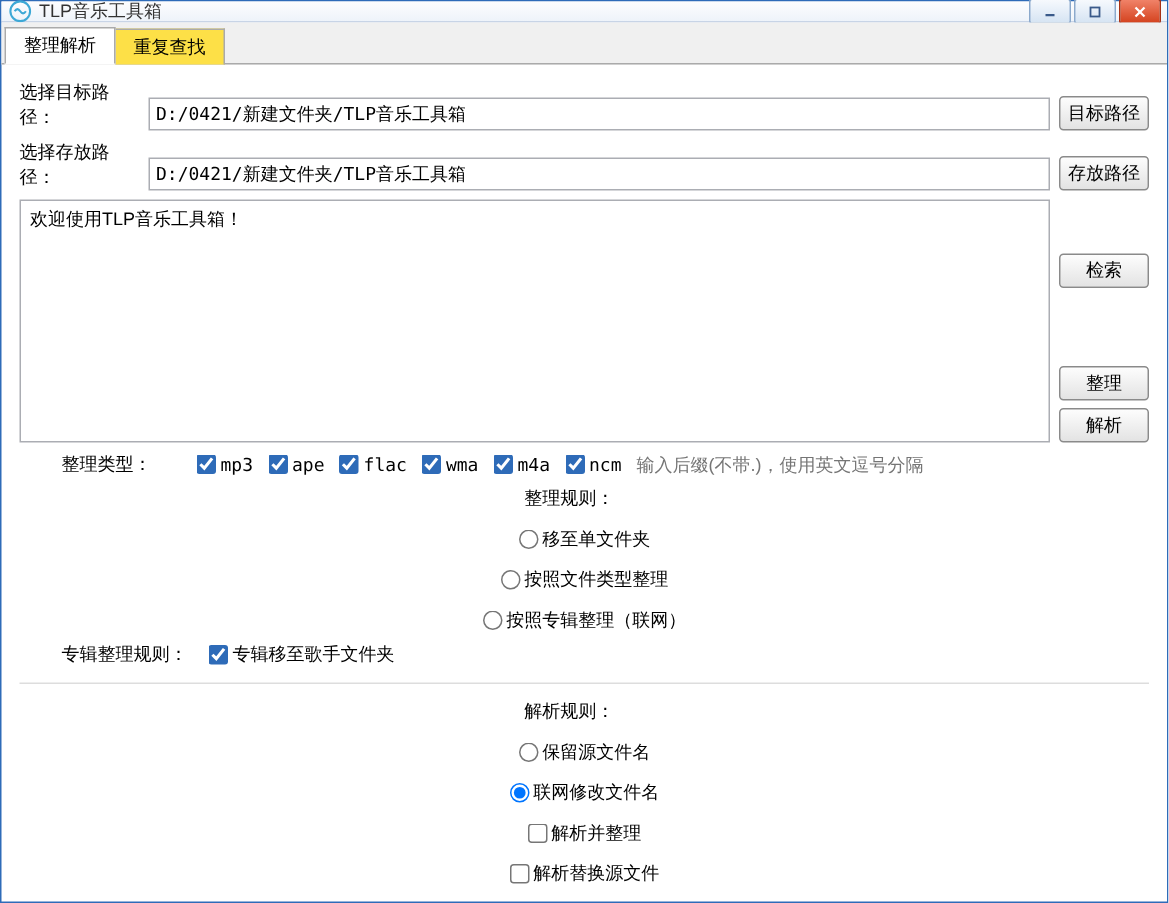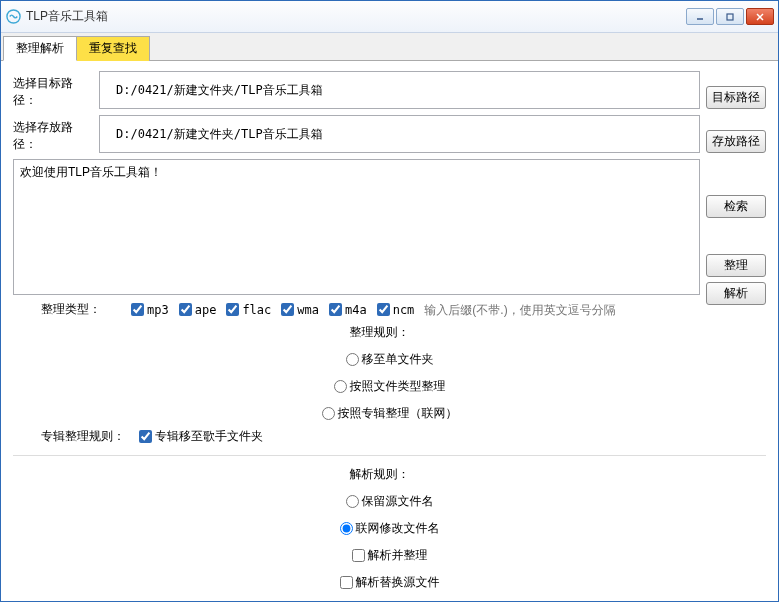--- a/index.html
+++ b/index.html
@@ -1,32 +1,32 @@
 <!DOCTYPE html>
 <html><head>
 <meta charset="utf-8">
 <style>
 * { box-sizing: border-box; margin: 0; padding: 0; }
 body { font-family: "Microsoft YaHei", "SimSun", sans-serif; font-size: 12px; background: #fff; }
 .window { width: 779px; height: 602px; border: 1px solid #2e6bb8; background: #fff; display: flex; flex-direction: column; }
-.titlebar { height: 32px; background: linear-gradient(#fdfdfe, #eef3fa); border-bottom: 1px solid #c8d4e6; display: flex; align-items: center; padding: 0 4px; }
+.titlebar { height: 14px; background: linear-gradient(#fdfdfe, #eef3fa); border-bottom: 1px solid #c8d4e6; display: flex; align-items: center; padding: 0 4px; }
 .titlebar .app-icon { width: 16px; height: 16px; margin-right: 5px; display: flex; align-items: center; justify-content: center; }
 .titlebar .app-icon svg { width: 15px; height: 15px; }
 .titlebar .title { flex: 1; color: #333; font-size: 12px; }
 .win-controls { display: flex; gap: 2px; }
 .win-btn { width: 28px; height: 17px; border: 1px solid #8ba9cc; border-radius: 2px; background: linear-gradient(#f6f9fd, #d6e4f3); display: flex; align-items: center; justify-content: center; cursor: pointer; color: #3a5a8a; }
 .win-btn.close { background: linear-gradient(#f08268, #d4431f); border-color: #a83215; color: #fff; }
 .win-btn svg { width: 10px; height: 10px; }
-.tabs { display: flex; background: #f0f0f0; border-bottom: 1px solid #aaa; padding-top: 2px; padding-left: 2px; }
+.tabs { display: flex; background: #f0f0f0; border-bottom: 1px solid #aaa; padding-top: 2px; padding-left: 2px; align-items: center; }
 .tab { padding: 3px 12px; border: 1px solid #aaa; border-bottom: none; background: #fde047; margin-right: -1px; cursor: pointer; position: relative; top: 1px; font-size: 12px; }
 .tab.active { background: #fff; border-bottom: 1px solid #fff; z-index: 2; }
 .content { flex: 1; padding: 10px 12px; display: flex; flex-direction: column; gap: 6px; overflow: hidden; }
 .row { display: flex; align-items: flex-end; gap: 6px; }
 .row .label { width: 80px; text-align: left; font-size: 12px; }
-.row input[type="text"] { flex: 1; border: 1px solid #abadb3; padding: 3px 16px; font-size: 12px; font-family: "SimSun", monospace; height: 38px; }
+.row input[type="text"] { flex: 1; border: 1px solid #abadb3; padding: 3px 4px; font-size: 12px; font-family: "SimSun", monospace; height: 22px; }
 .btn { width: 60px; height: 23px; border: 1px solid #8a8a8a; border-radius: 3px; background: linear-gradient(#fdfdfd, #e3e3e3); cursor: pointer; font-size: 12px; font-family: inherit; }
 .log-row { display: flex; gap: 6px; flex: 1; min-height: 0; }
 .log { flex: 1; border: 1px solid #abadb3; padding: 4px 6px; font-size: 12px; background: #fff; overflow: auto; }
 .side-btns { display: flex; flex-direction: column; justify-content: space-between; }
 .side-top, .side-bot { display: flex; flex-direction: column; gap: 5px; margin-top: 36px; }
 .checks { display: flex; align-items: center; gap: 10px; flex-wrap: wrap; }
 .checks .label { width: 80px; margin-left: 28px; }
 .chk { display: flex; align-items: center; gap: 3px; cursor: pointer; }
 .chk input { accent-color: #2e6bb8; }
 .chk span { font-family: "SimSun", monospace; font-size: 12px; }

